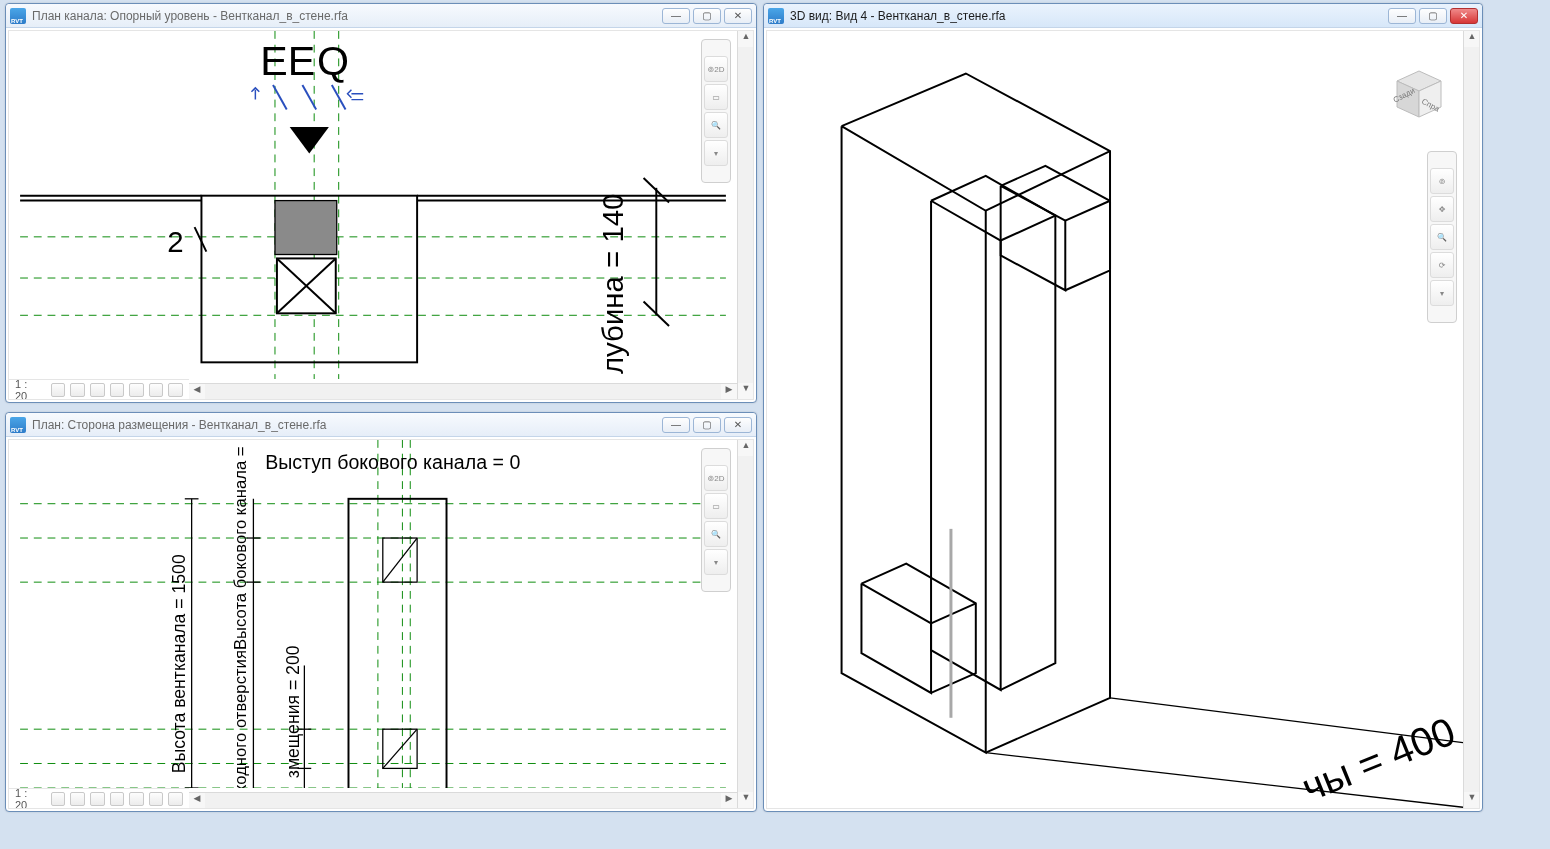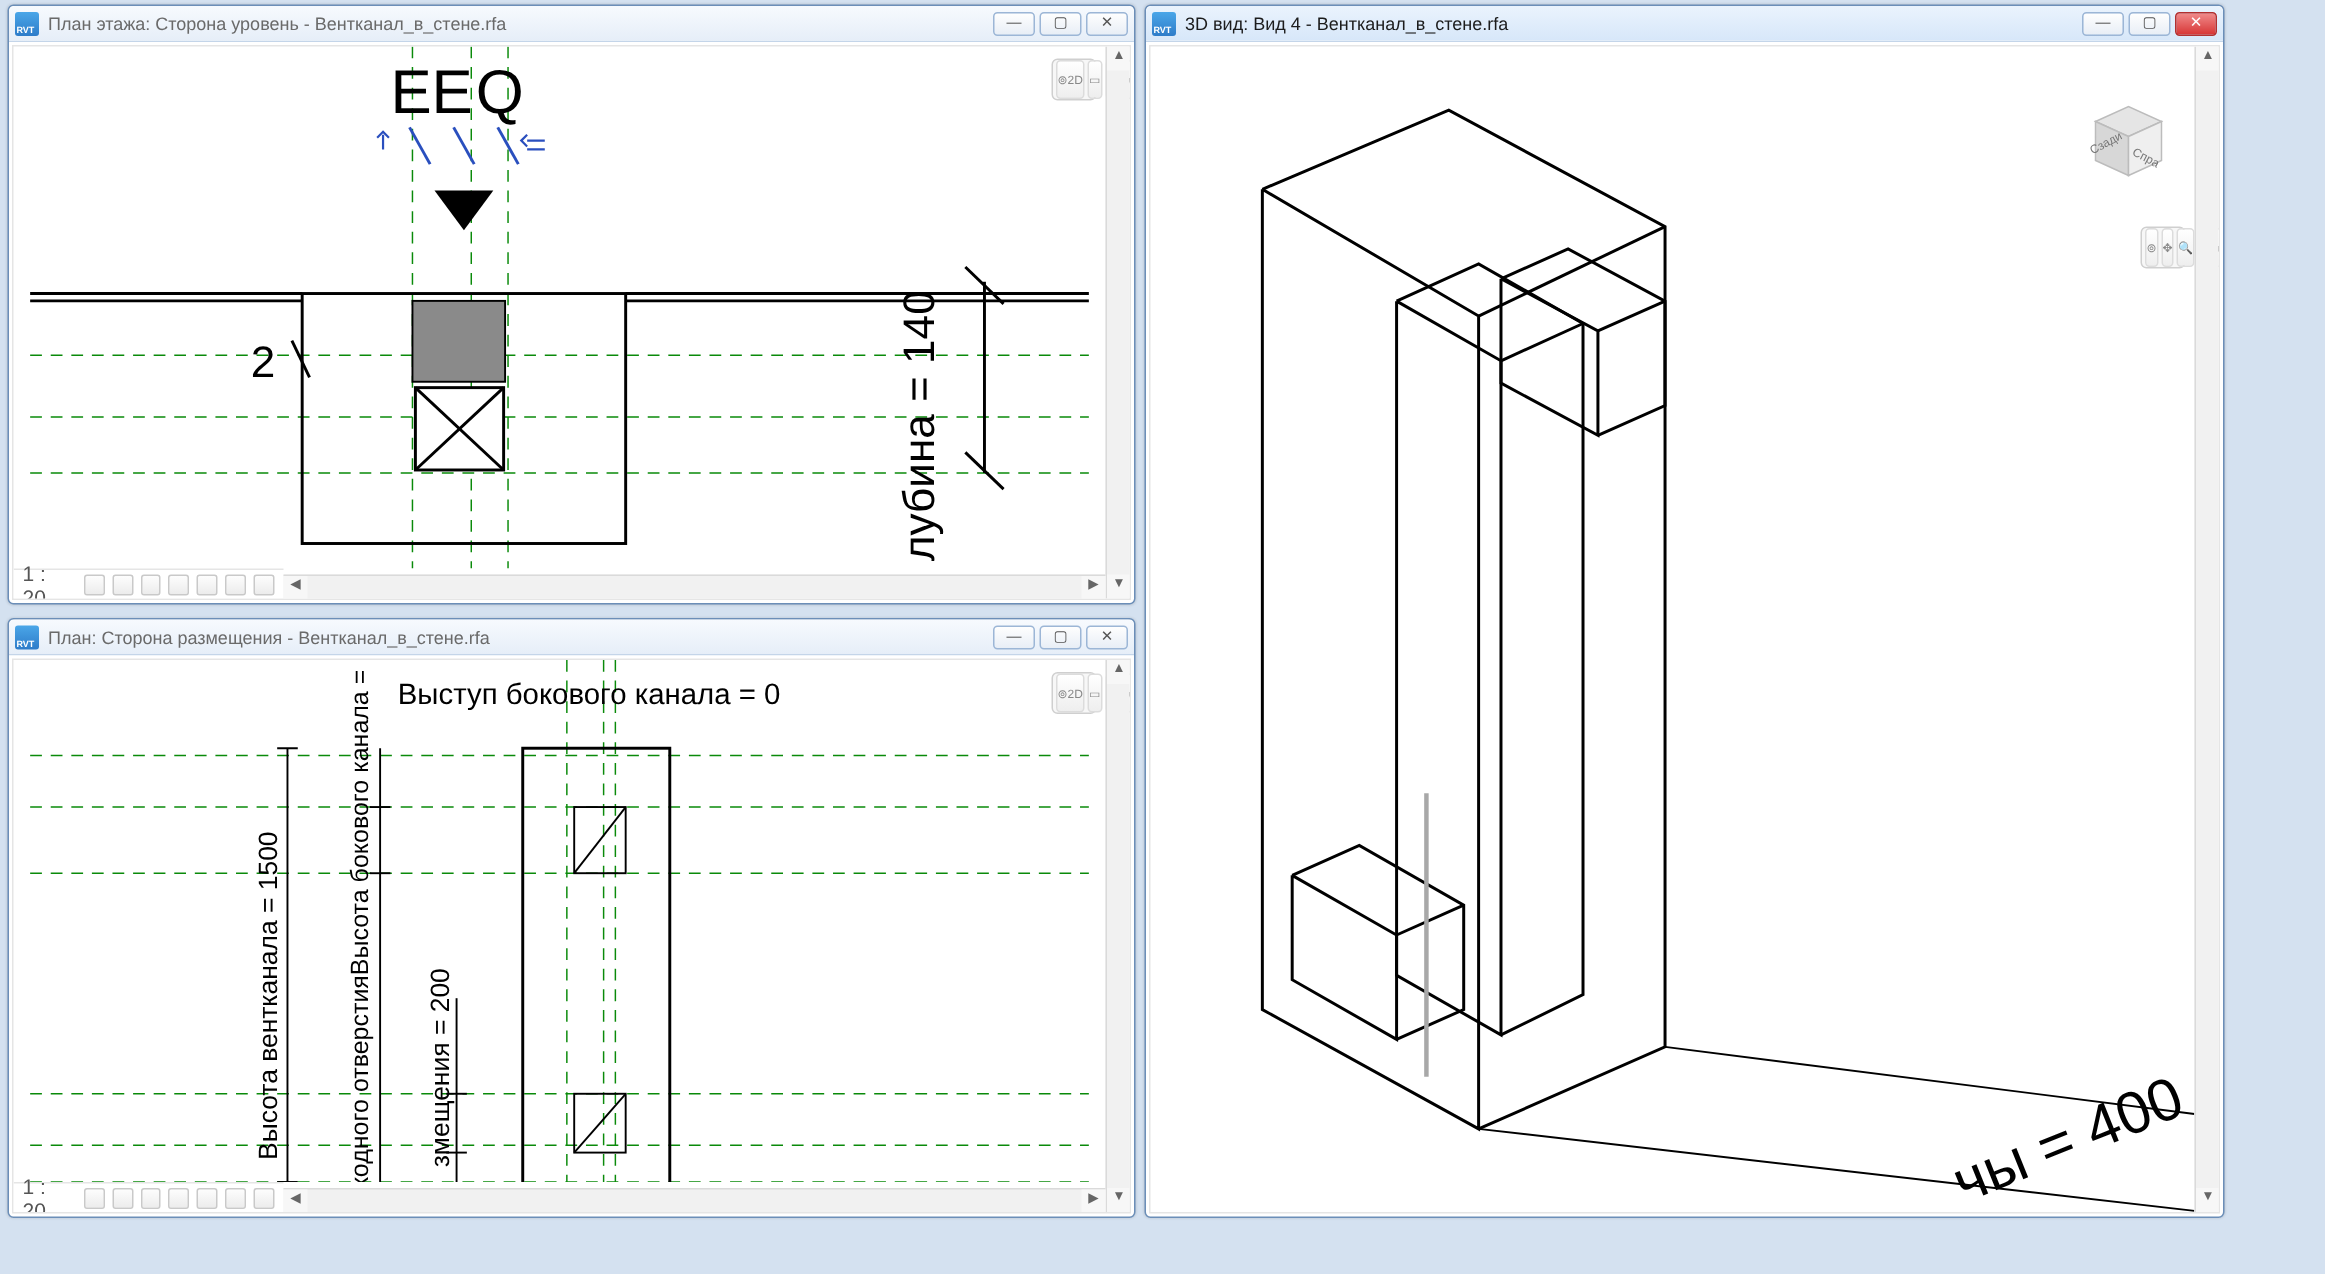--- a/index.html
+++ b/index.html
@@ -73,35 +73,35 @@
   .scrollbar-h {
     position:absolute; left:180px; right:16px; bottom:0; height:16px;
     background:#f1f1f1; border-top:1px solid #dadada;
     display:flex; justify-content:space-between; align-items:center;
   }
   .viewbar {
     position:absolute; left:0; bottom:0; height:20px;
     display:flex; align-items:center; gap:5px;
     background:#fff; padding:0 6px;
     border-top:1px solid #e5e5e5;
-    font-size:14px; color:#555;
+    font-size:11px; color:#555;
   }
   .viewbar .scale { margin-right:6px; }
   .tool-icon {
     width:16px; height:14px;
     border:1px solid #c9c9c9;
     background:linear-gradient(#fdfdfd,#ececec);
     border-radius:2px;
     cursor:pointer;
   }
   .navpanel {
     position:absolute; right:22px; top:8px;
     width:30px; background:#f7f7f7;
     border:1px solid #cfcfcf; border-radius:4px;
-    display:flex; flex-direction:row; gap:2px; padding:0 2px;
+    display:flex; flex-direction:column; gap:2px; padding:16px 2px;
   }
   .navpanel .np-btn{
     height:26px; border:1px solid #dcdcdc; border-radius:3px;
     background:linear-gradient(#fff,#eee); cursor:pointer;
     font-size:8px; color:#888; display:flex; align-items:center; justify-content:center;
   }
   
   .drawing { position:absolute; inset:0 16px 20px 0; }
   .drawing svg { width:100%; height:100%; }
   .viewcube {
@@ -118,21 +118,21 @@
   .solid-line { stroke:#000; stroke-width:2; }
   .thin-line { stroke:#000; stroke-width:1.3; }
   .hatch { fill:#8a8a8a; }
 </style>
 </head>
 <body>
 
 <div class="window" style="left:5px; top:3px; width:752px; height:400px;">
   <div class="titlebar">
     <span class="file-icon"></span>
-    <span class="title-text">План этажа: Сторона уровень - Вентканал_в_стене.rfa</span>
+    <span class="title-text">План канала: Опорный уровень - Вентканал_в_стене.rfa</span>
     <div class="win-controls">
       <div class="win-btn">—</div>
       <div class="win-btn">▢</div>
       <div class="win-btn">✕</div>
     </div>
   </div>
   <div class="content-area">
     <div class="drawing">
       <svg viewBox="0 0 720 355">
 

